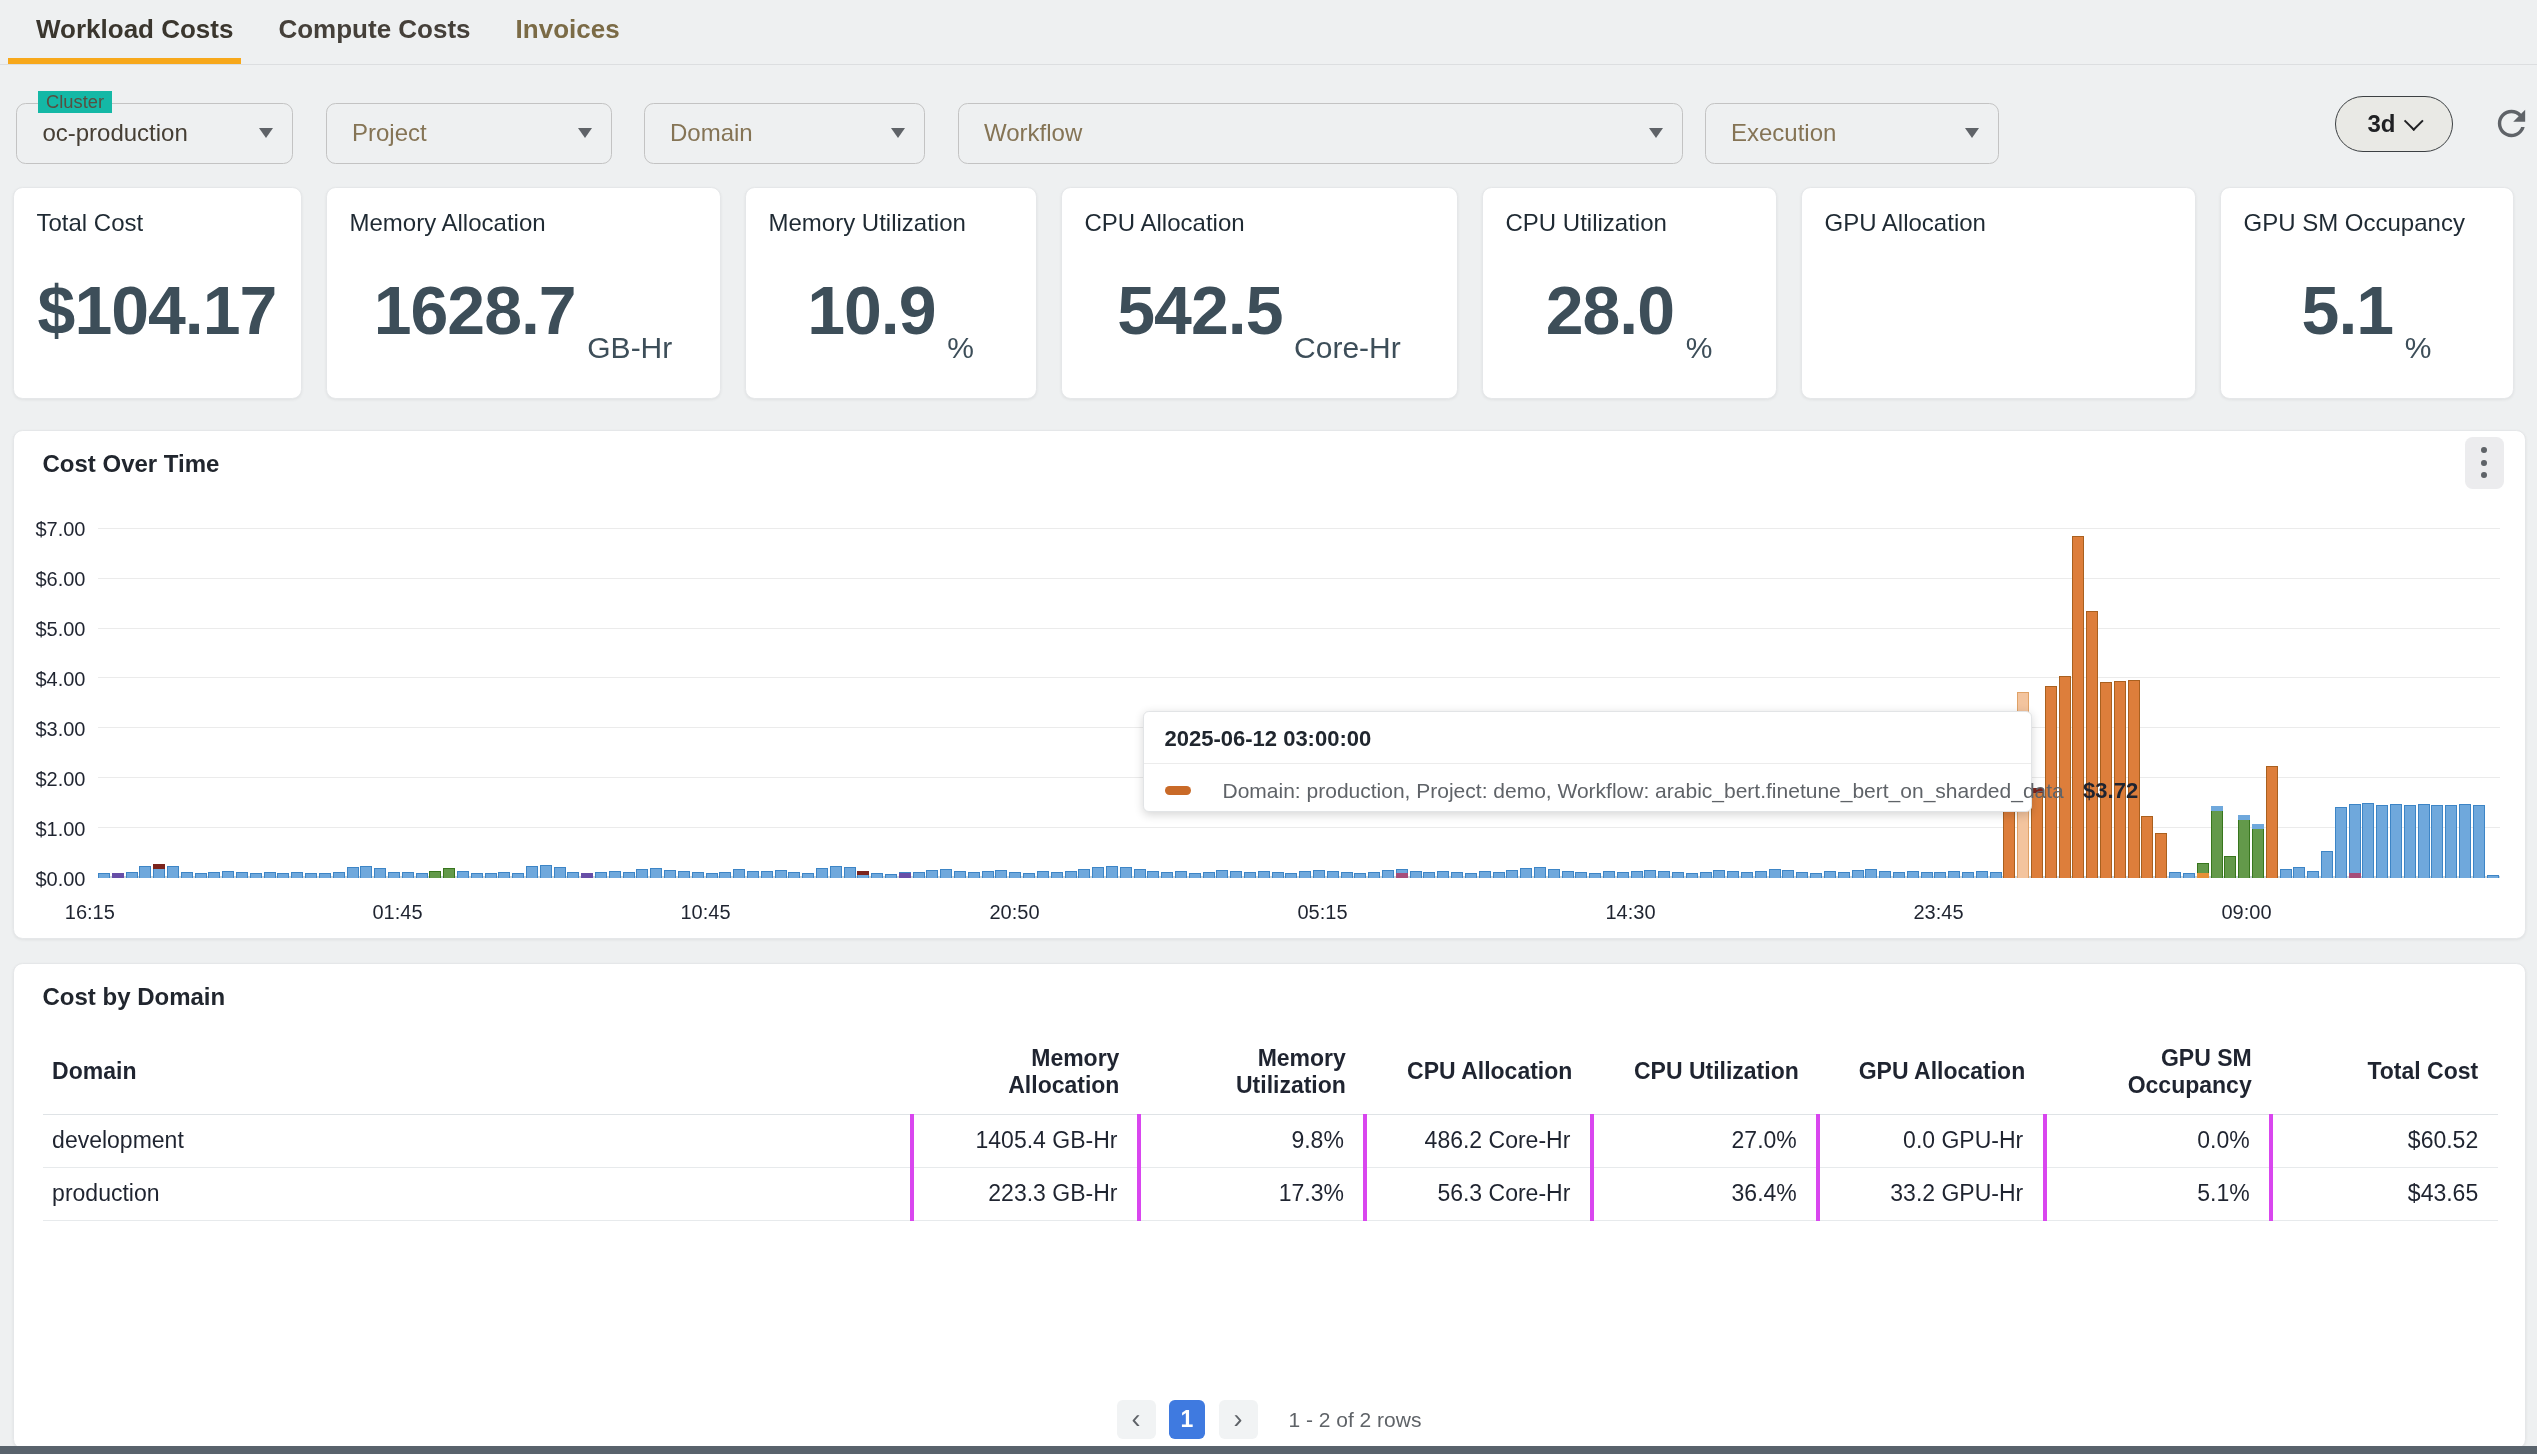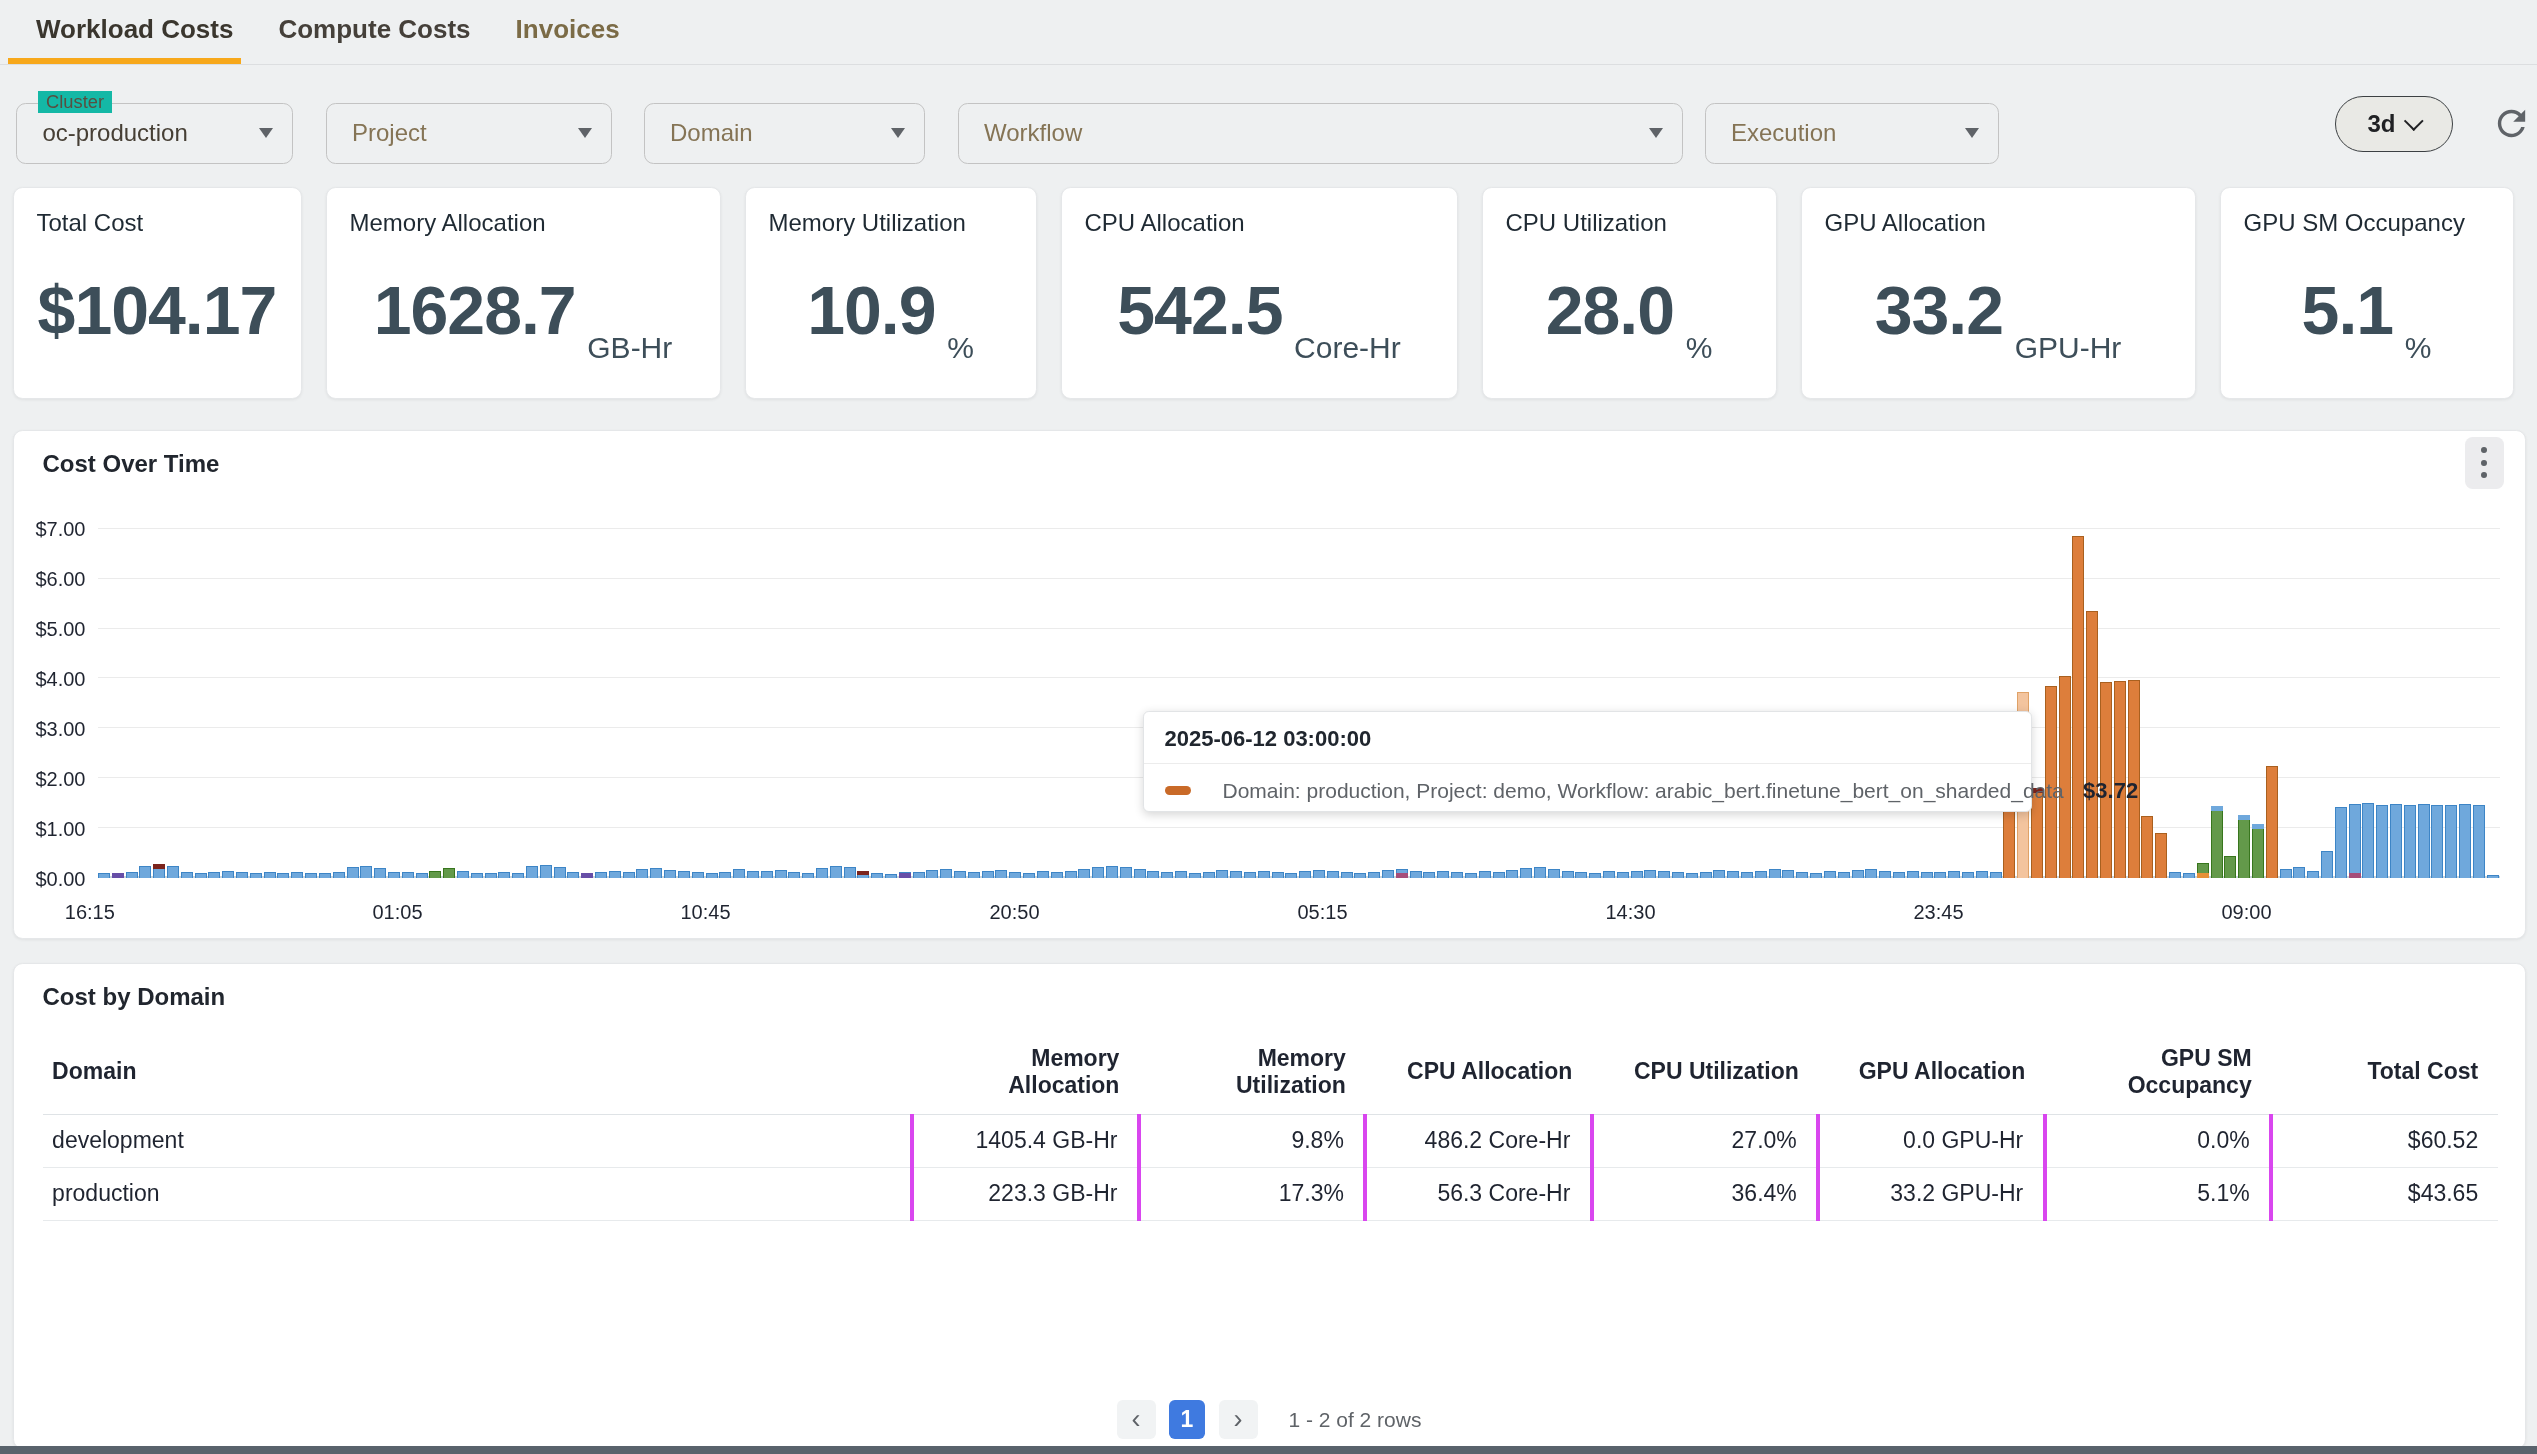--- a/index.html
+++ b/index.html
@@ -176,24 +176,20 @@
     </div>
     <div class="kpi kpi-w4">
       <div class="kpi-title">CPU Utilization</div>
       <div class="kpi-valrow">
           <span class="kpi-value">28.0</span>
           <span class="kpi-unit">%</span>
         </div>
     </div>
     <div class="kpi kpi-w5">
       <div class="kpi-title">GPU Allocation</div>
-      <div class="kpi-valrow">
-          <span class="kpi-value">33.2</span>
-          <span class="kpi-unit">GPU-Hr</span>
-        </div>
     </div>
     <div class="kpi kpi-w6">
       <div class="kpi-title">GPU SM Occupancy</div>
       <div class="kpi-valrow">
           <span class="kpi-value">5.1</span>
           <span class="kpi-unit">%</span>
         </div>
     </div>
   </div>
 
@@ -215,21 +211,21 @@
         <div class="axisline"></div>
         <div class="ytick" style="bottom: 337px;">$7.00</div>
         <div class="ytick" style="bottom: 287px;">$6.00</div>
         <div class="ytick" style="bottom: 237px;">$5.00</div>
         <div class="ytick" style="bottom: 187px;">$4.00</div>
         <div class="ytick" style="bottom: 137px;">$3.00</div>
         <div class="ytick" style="bottom: 87px;">$2.00</div>
         <div class="ytick" style="bottom: 37px;">$1.00</div>
         <div class="ytick" style="bottom: -12.5px;">$0.00</div>
         <div class="xtick" style="left: -7.7px;">16:15</div>
-        <div class="xtick" style="left: 300px;">01:05</div>
+        <div class="xtick" style="left: 300px;">01:45</div>
         <div class="xtick" style="left: 608px;">10:45</div>
         <div class="xtick" style="left: 917px;">20:50</div>
         <div class="xtick" style="left: 1225px;">05:15</div>
         <div class="xtick" style="left: 1533px;">14:30</div>
         <div class="xtick" style="left: 1841px;">23:45</div>
         <div class="xtick" style="left: 2149px;">09:00</div>
         <div class="bar" style="left: 0px; width: 12.5px; height: 5px; background: rgb(111, 168, 220); border-color: rgb(61, 133, 198);"></div>
         <div class="bar" style="left: 14px; width: 12.5px; height: 4px; background: rgb(111, 168, 220); border-color: rgb(61, 133, 198);">
           <div class="cap" style="background: rgb(103, 78, 167); bottom: 0px;"></div>
         </div>

